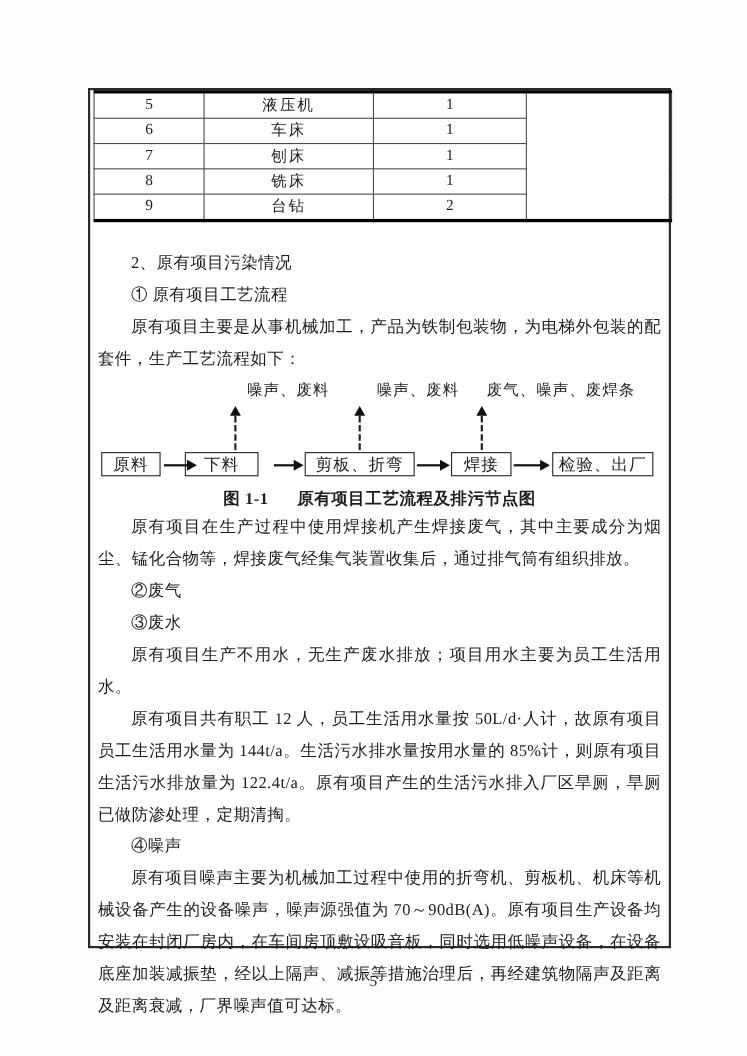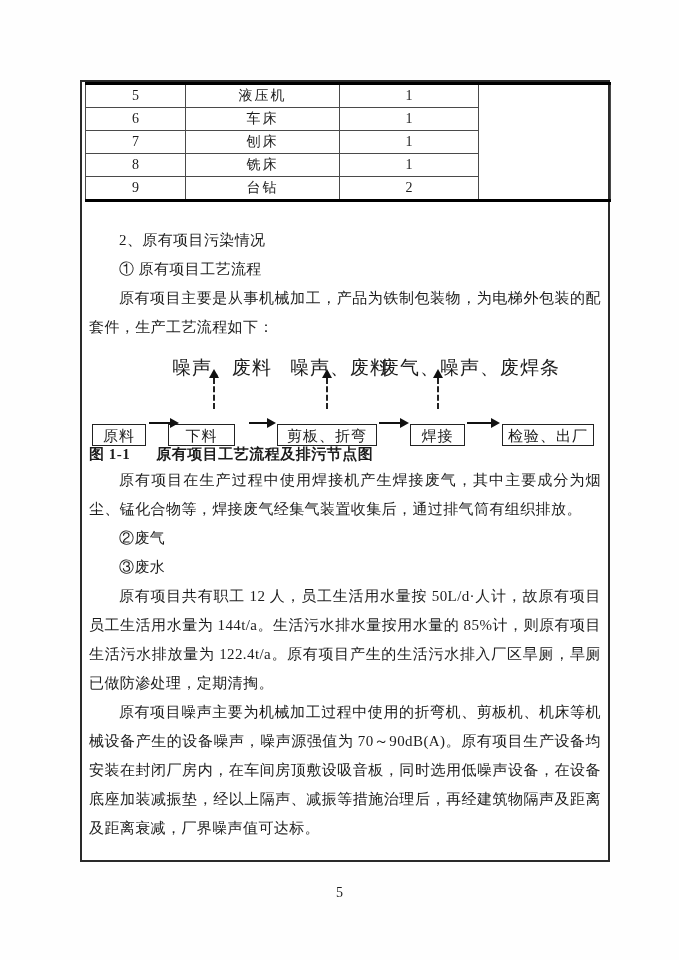--- a/index.html
+++ b/index.html
@@ -51,26 +51,27 @@
   .content p{margin:0;text-indent:2em;letter-spacing:0.4px;}
   
   .diagram{
     position:relative;
     height:88px;
     margin-top:5px;
     text-indent:0;
   }
   .em-label{
     position:absolute;
-    top:12px;
+    top:0;
     transform:translateX(-50%);
     white-space:nowrap;
-    font-size:19px;
+    font-size:14px;
     line-height:18px;
     letter-spacing:1px;
+    margin-left:40px;
   }
   .dash-line{
     position:absolute;
     top:31px;
     height:31px;
     width:0;
     border-left:2px dashed #222;
   }
   .dash-head{
     position:absolute;
@@ -85,39 +86,38 @@
     top:64px;
     height:22px;
     line-height:22px;
     box-sizing:border-box;
     border:1.5px solid #222;
     background:#fff;
     text-align:center;
     font-size:15px;
     letter-spacing:1px;
     white-space:nowrap;
-    margin-top:13px;
   }
   .harrow{
     position:absolute;
     top:75px;
     height:0;
     border-top:2px solid #111;
   }
   .harrow::after{
     content:"";
     position:absolute;
     right:-8px;top:-6px;
     width:0;height:0;
     border-left:9px solid #111;
     border-top:5px solid transparent;
     border-bottom:5px solid transparent;
   }
   .fig-caption{
-    text-align:left;
+    text-align:center;
     font-weight:bold;
     font-size:15px;
     line-height:24px;
     margin-top:7px;
     text-indent:0;
     letter-spacing:0.5px;
   }
   .fig-caption .gap{display:inline-block;width:26px;}
   .page-num{
     position:absolute;
@@ -192,19 +192,21 @@
       <div class="harrow" style="left:378px;width:25px;"></div>
     </div>
 
     <div class="fig-caption">
       <span>图 1-1</span><span class="gap"></span><span>原有项目工艺流程及排污节点图</span>
     </div>
 
     <p>原有项目在生产过程中使用焊接机产生焊接废气，其中主要成分为烟尘、锰化合物等，焊接废气经集气装置收集后，通过排气筒有组织排放。</p>
     <p>②废气</p>
     <p>③废水</p>
+    <p>原有项目生产不用水，无生产废水排放；项目用水主要为员工生活用水。</p>
     <p>原有项目共有职工 12 人，员工生活用水量按 50L/d·人计，故原有项目员工生活用水量为 144t/a。生活污水排水量按用水量的 85%计，则原有项目生活污水排放量为 122.4t/a。原有项目产生的生活污水排入厂区旱厕，旱厕已做防渗处理，定期清掏。</p>
+    <p>④噪声</p>
     <p>原有项目噪声主要为机械加工过程中使用的折弯机、剪板机、机床等机械设备产生的设备噪声，噪声源强值为 70～90dB(A)。原有项目生产设备均安装在封闭厂房内，在车间房顶敷设吸音板，同时选用低噪声设备，在设备底座加装减振垫，经以上隔声、减振等措施治理后，再经建筑物隔声及距离及距离衰减，厂界噪声值可达标。</p>
   </div>
 
 </div>
 
 <div class="page-num">5</div>
 
 </body></html>

